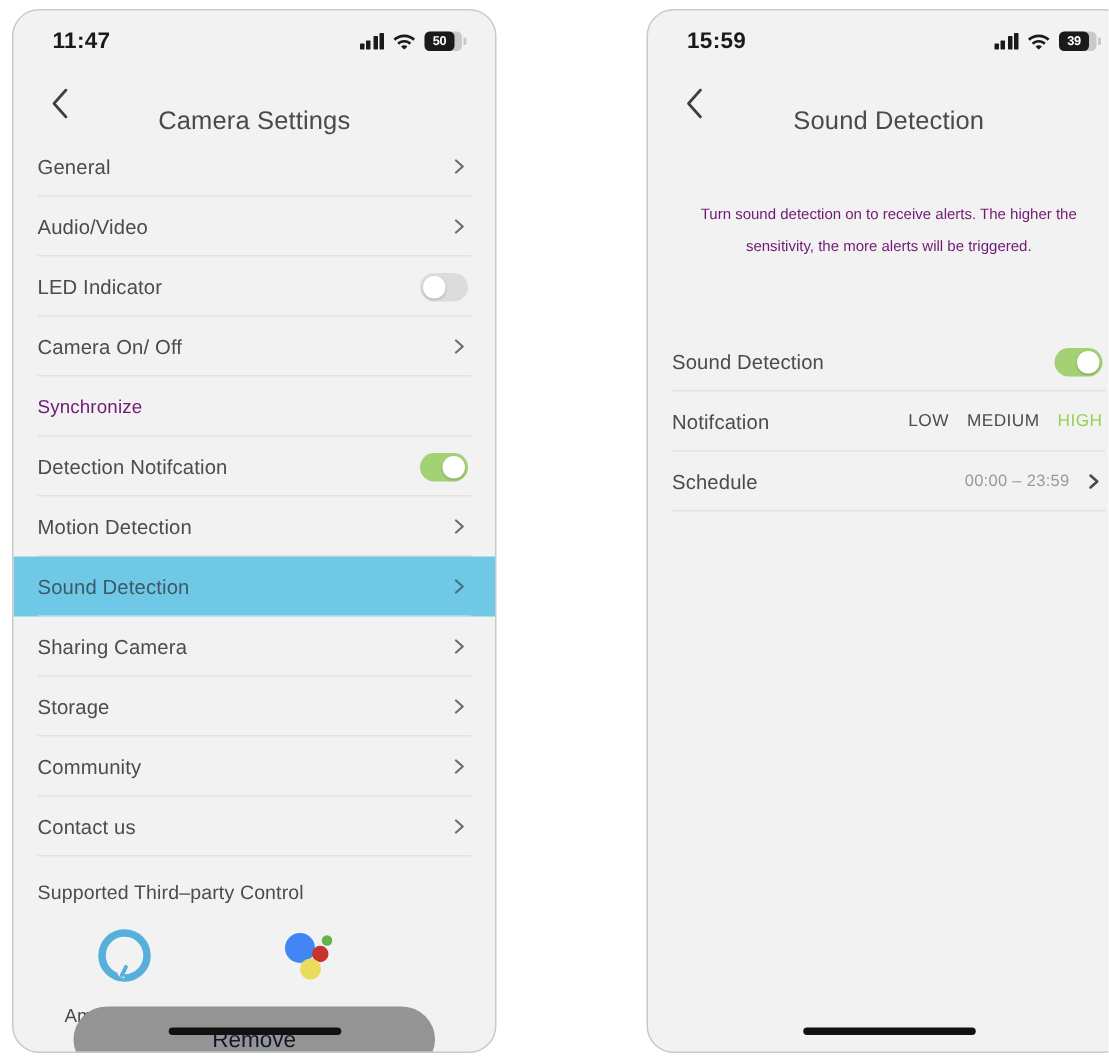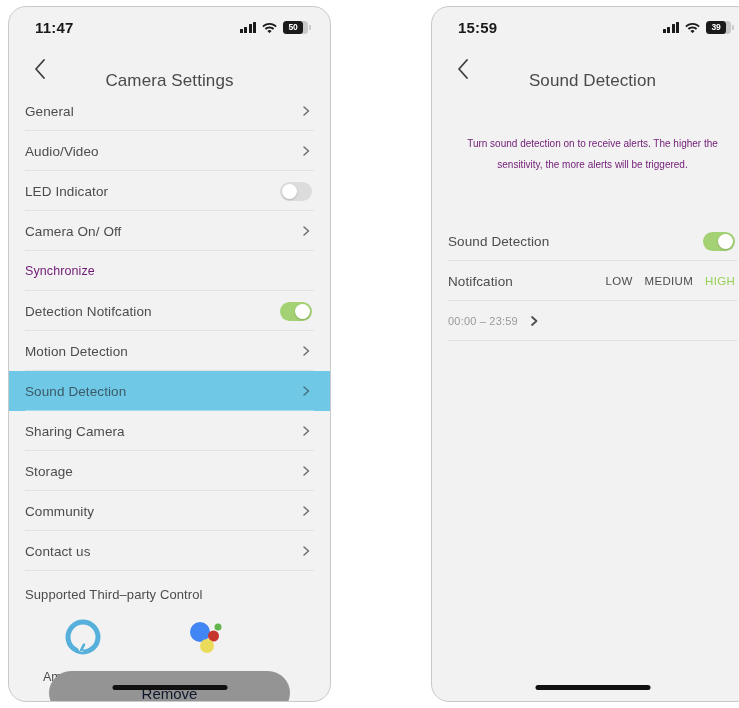--- a/index.html
+++ b/index.html
@@ -445,20 +445,21 @@
         <span class="label">Notifcation</span>
         <span class="sens-opts">
           <span class="sens-opt">LOW</span>
           <span class="sens-opt">MEDIUM</span>
           <span class="sens-opt active">HIGH</span>
         </span>
         <span class="sep"></span>
       </div>
 
       <div class="row">
+        <span class="label">Schedule</span>
         <span class="sched-val">00:00 – 23:59</span>
         <svg class="chev" viewBox="0 0 12 12">
             <path d="M4 2 L8.5 6 L4 10" stroke="#4a4a4a" stroke-width="1.7" fill="none" stroke-linecap="round" stroke-linejoin="round"></path>
           </svg>
         <span class="sep"></span>
       </div>
 
     </div>
 
     <div class="home-bar"></div>

